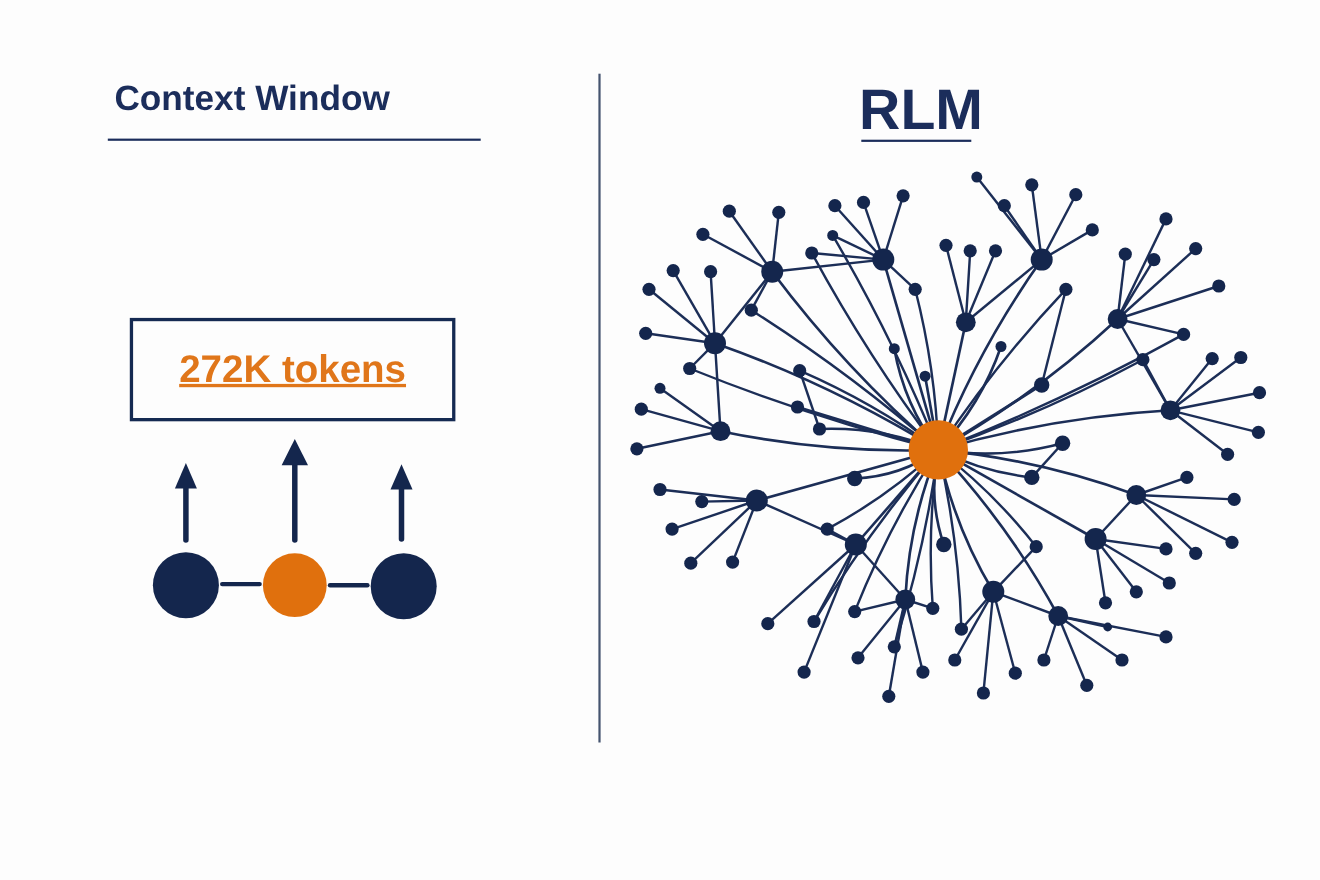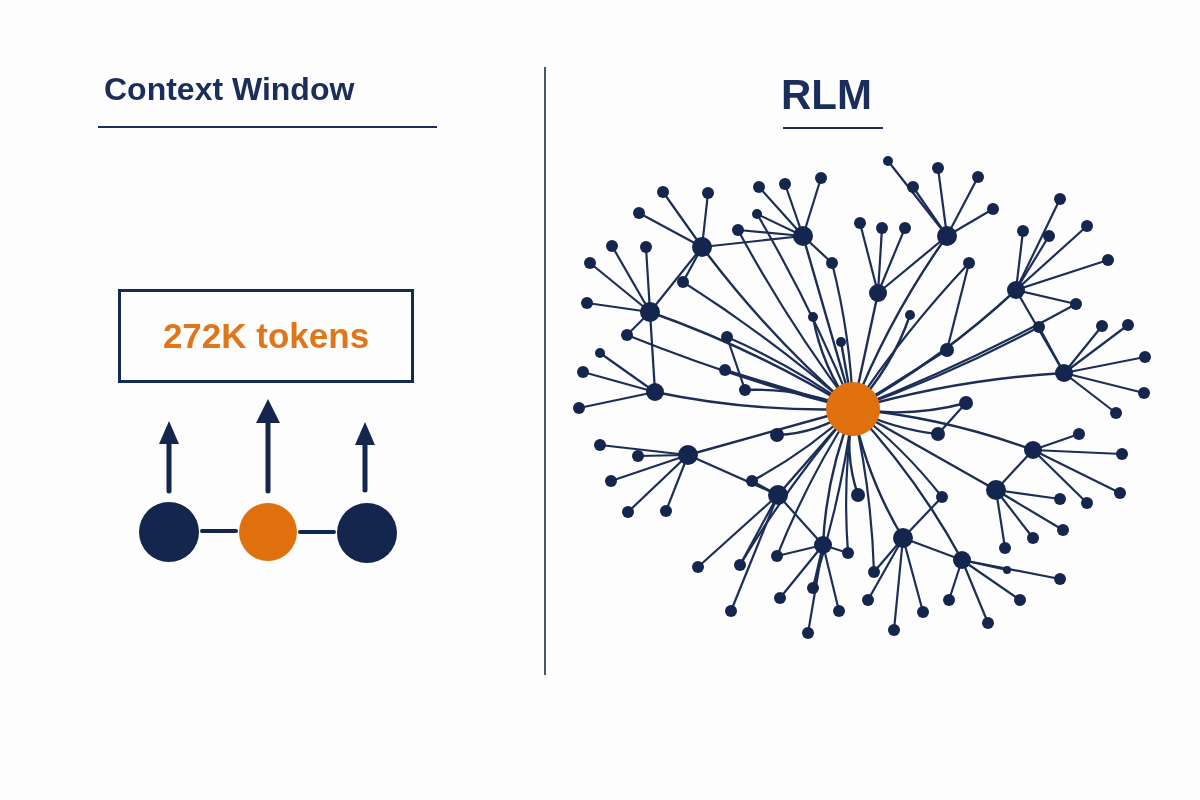--- a/index.html
+++ b/index.html
@@ -9,35 +9,35 @@
     font-family:"Liberation Sans",sans-serif;
   }
   .page{position:absolute;inset:0;}
   #canvas{position:absolute;left:0;top:0;z-index:1;}
   .title{
     position:absolute;z-index:2;
     font-weight:700;color:#1b2d5b;font-size:32px;line-height:1.1;
     white-space:nowrap;letter-spacing:0px;
   }
   .title-left{left:104px;top:72px;}
-  .title-right{left:781px;top:72px;font-size:42px;}
+  .title-right{left:781px;top:72px;font-size:52px;}
   .rule{position:absolute;z-index:2;background:#1b2d5b;height:2px;}
   .rule-left{left:98px;top:126px;width:339px;}
   .rule-right{left:783px;top:127px;width:100px;}
   .divider{
     position:absolute;z-index:2;left:544px;top:67px;width:2px;height:608px;
     background:#45546f;
   }
   .token-box{
     position:absolute;z-index:2;left:118px;top:289px;width:290px;height:88px;
     border:3px solid #152a52;background:#fdfdfd;
     display:flex;align-items:center;justify-content:center;
   }
   .token-box span{
-    font-weight:700;font-size:35px;color:#e0761a;white-space:nowrap;
+    font-weight:700;font-size:35px;color:#e0761a;white-space:nowrap;text-decoration:underline;
   }
 </style>
 </head>
 <body>
 
 <div class="page">
 
   <svg id="canvas" width="1200" height="800" viewBox="0 0 1200 800">
       <g>
         <path d="M 853 409 Q 768.7219330038088 336.1820254100301 702 247" stroke="#1c2e57" stroke-width="2.4" fill="none"></path>

